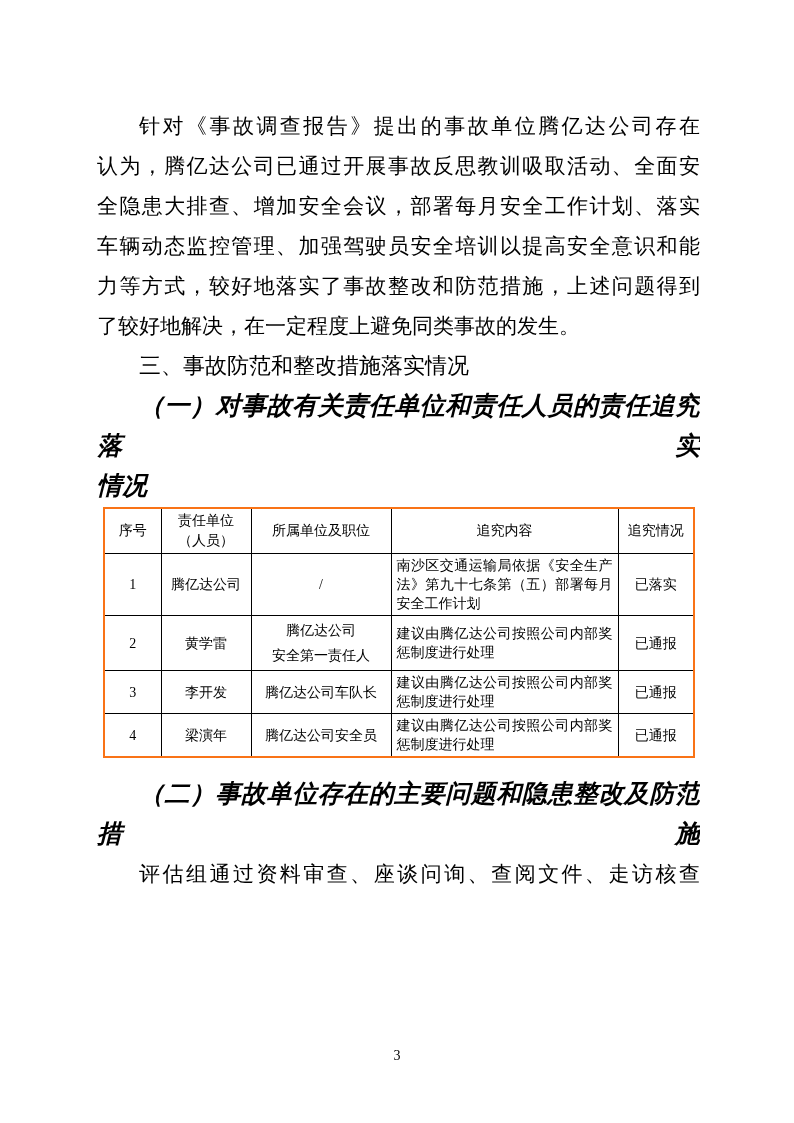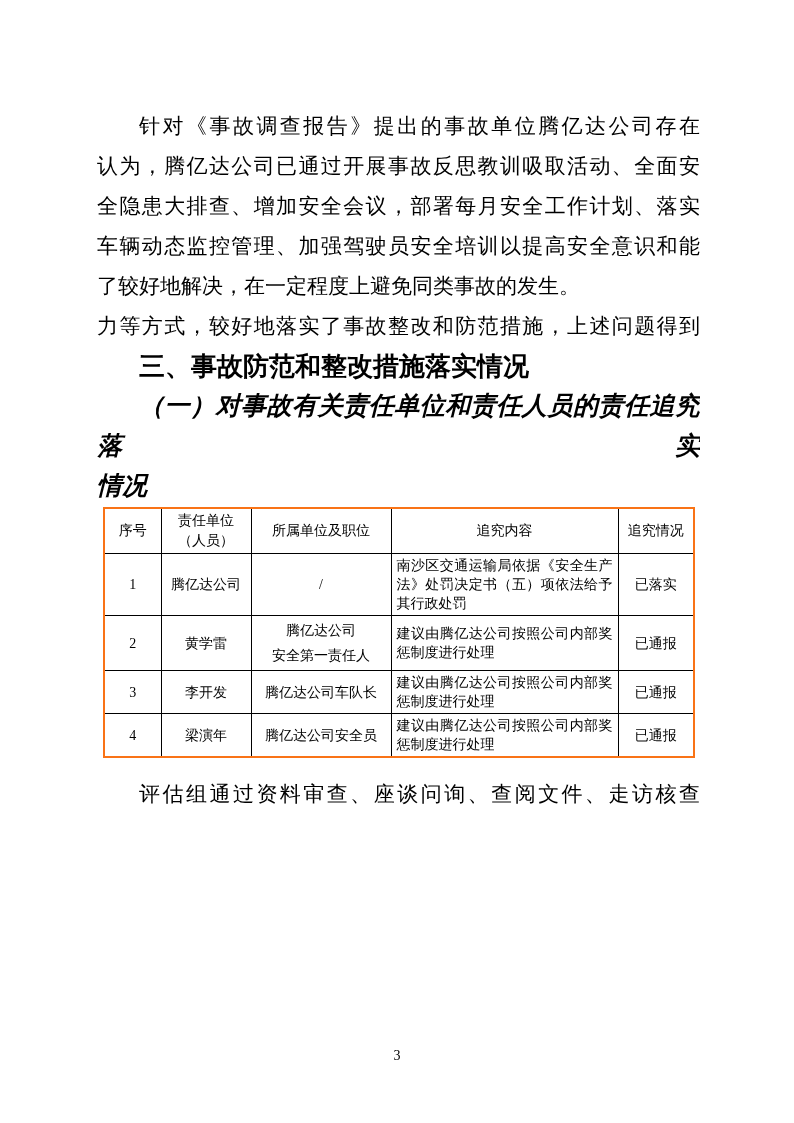--- a/index.html
+++ b/index.html
@@ -19,22 +19,22 @@
   .line {
     font-size:21px;
     line-height:40px;
     text-align:justify;
     overflow:hidden;
   }
   .line.stretch { text-align-last:justify; }
   .line.indent { text-indent:42px; }
   .para.hei .line {
     font-family:"Liberation Sans","DejaVu Sans",sans-serif;
-    font-weight:bold;
-    font-size:26px;
+    font-weight:normal;
+    font-size:22px;
   }
   .para.kai .line {
     font-weight:bold;
     font-style:italic;
     font-size:25px;
   }
   table.doc-table {
     border-collapse:collapse;
     table-layout:fixed;
     width:590px;
@@ -80,22 +80,22 @@
 </head>
 <body>
 
 <div class="page">
   <main>
       <div class="para body">
         <div class="line indent stretch">针对《事故调查报告》提出的事故单位腾亿达公司存在</div>
         <div class="line stretch">认为，腾亿达公司已通过开展事故反思教训吸取活动、全面安</div>
         <div class="line stretch">全隐患大排查、增加安全会议，部署每月安全工作计划、落实</div>
         <div class="line stretch">车辆动态监控管理、加强驾驶员安全培训以提高安全意识和能</div>
+        <div class="line stretch">力等方式，较好地落实了事故整改和防范措施，上述问题得到</div>
         <div class="line">了较好地解决，在一定程度上避免同类事故的发生。</div>
-        <div class="line stretch">力等方式，较好地落实了事故整改和防范措施，上述问题得到</div>
       </div>
       <div class="para hei">
         <div class="line indent">三、事故防范和整改措施落实情况</div>
       </div>
       <div class="para kai">
         <div class="line indent stretch">（一）对事故有关责任单位和责任人员的责任追究落实</div>
         <div class="line">情况</div>
       </div>
       <table class="doc-table">
         <colgroup>
@@ -113,21 +113,21 @@
             <th>所属单位及职位</th>
             <th>追究内容</th>
             <th>追究情况</th>
           </tr>
         </thead>
         <tbody>
           <tr class="r-0">
             <td class="cell-seq">1</td>
             <td class="cell-person">腾亿达公司</td>
             <td class="cell-unit">/</td>
-            <td class="cell-content">南沙区交通运输局依据《安全生产法》处罚决定书（五）项依法给予其行政处罚</td>
+            <td class="cell-content">南沙区交通运输局依据《安全生产法》第九十七条第（五）部署每月安全工作计划</td>
             <td class="cell-status">已落实</td>
           </tr>
           <tr class="r-1">
             <td class="cell-seq">2</td>
             <td class="cell-person">黄学雷</td>
             <td class="cell-unit">腾亿达公司
 安全第一责任人</td>
             <td class="cell-content">建议由腾亿达公司按照公司内部奖惩制度进行处理</td>
             <td class="cell-status">已通报</td>
           </tr>
@@ -141,19 +141,20 @@
           <tr class="r-3">
             <td class="cell-seq">4</td>
             <td class="cell-person">梁演年</td>
             <td class="cell-unit">腾亿达公司安全员</td>
             <td class="cell-content">建议由腾亿达公司按照公司内部奖惩制度进行处理</td>
             <td class="cell-status">已通报</td>
           </tr>
         </tbody>
       </table>
       <div class="para kai">
+        <div class="line indent stretch">（二）事故单位存在的主要问题和隐患整改及防范措施</div>
       </div>
       <div class="para body">
         <div class="line indent stretch">评估组通过资料审查、座谈问询、查阅文件、走访核查</div>
       </div>
     </main>
   <div class="page-number">3</div>
 </div>
 
 </body></html>

